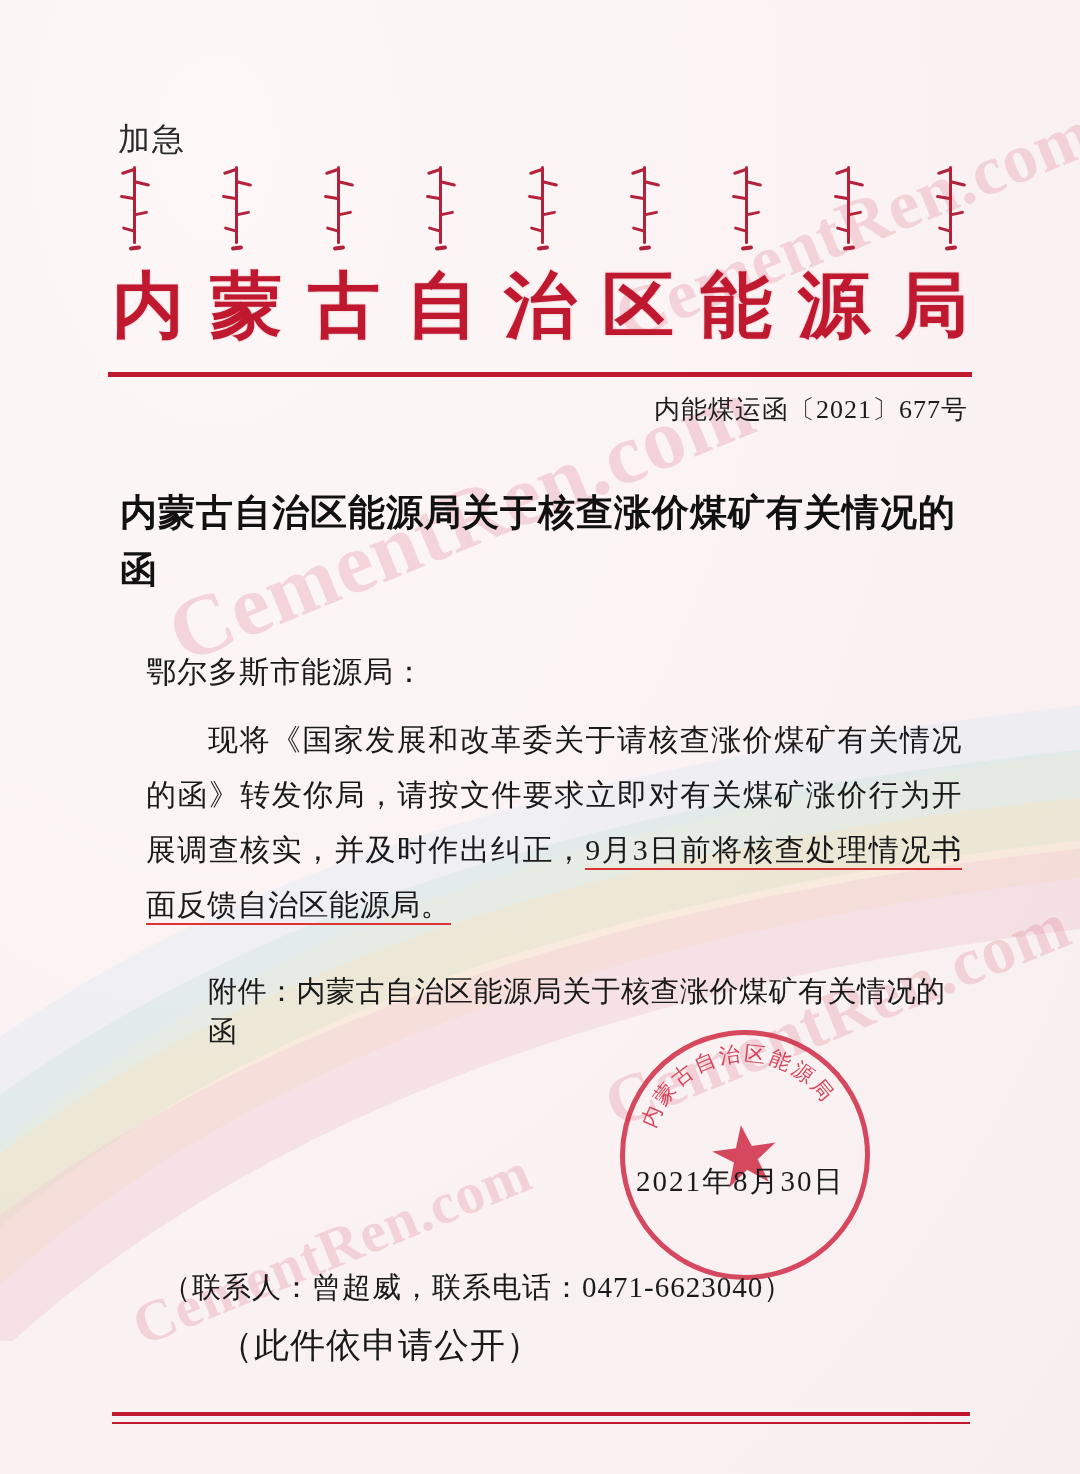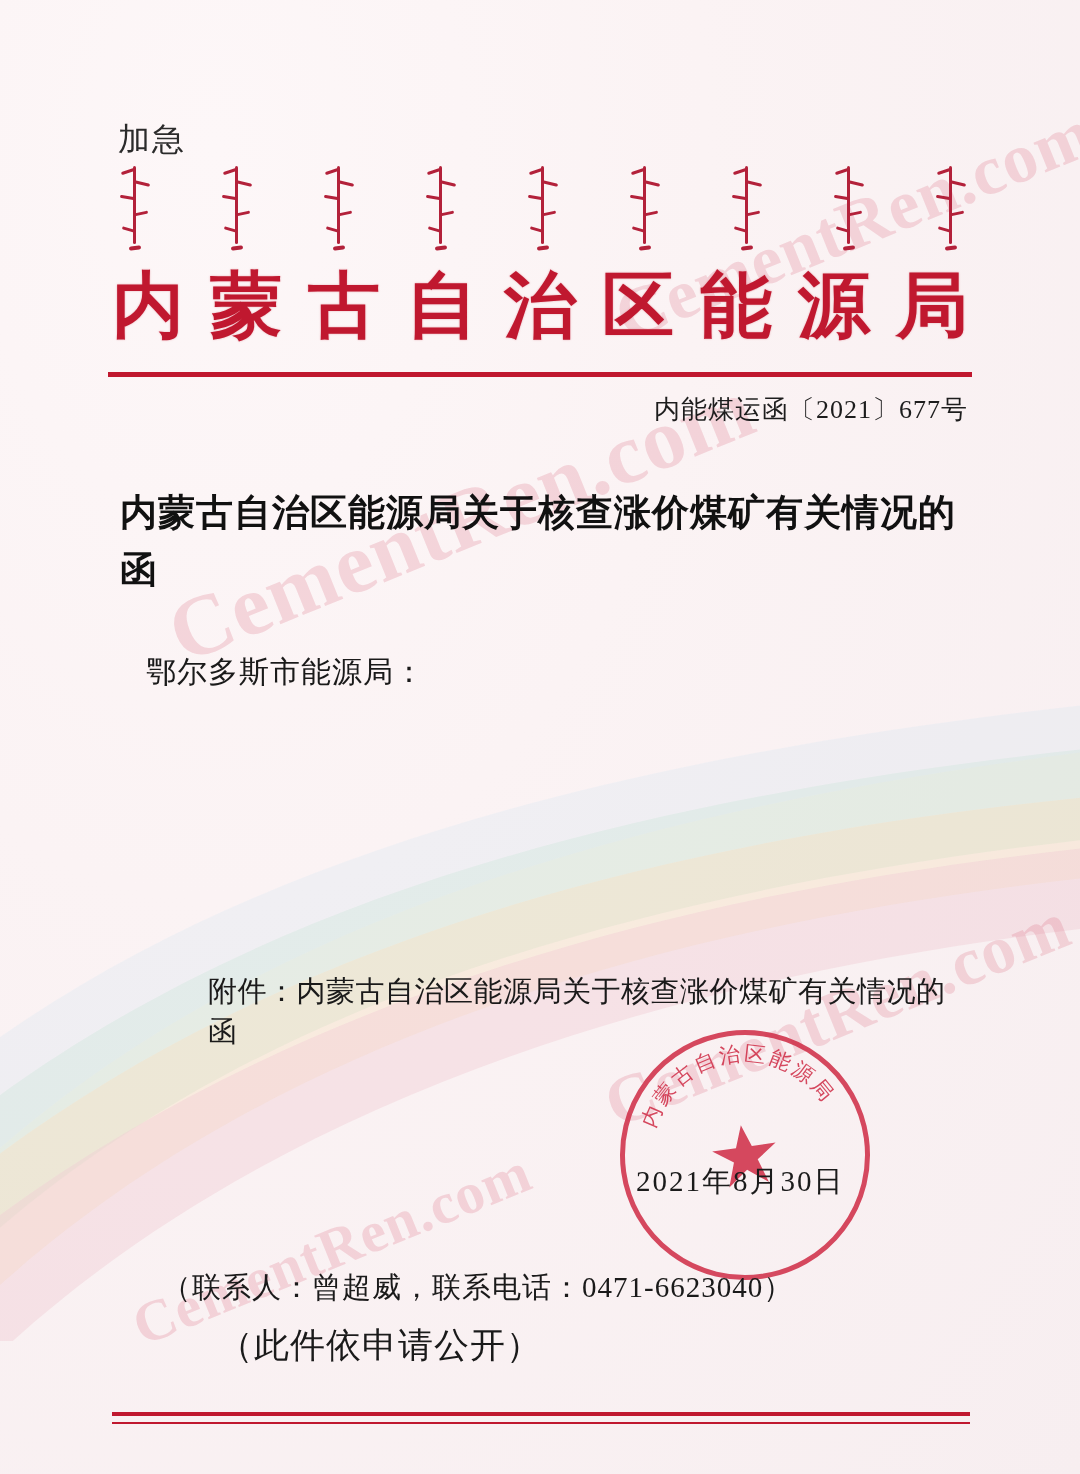--- a/index.html
+++ b/index.html
@@ -361,20 +361,21 @@
     <div class="org-title">内蒙古自治区能源局</div>
 
     <div class="red-rule"></div>
 
     <div class="doc-number">内能煤运函〔2021〕677号</div>
 
     <div class="doc-title">内蒙古自治区能源局关于核查涨价煤矿有关情况的函</div>
 
     <div class="recipient">鄂尔多斯市能源局：</div>
 
+    <div class="body-text"><span>现将《国家发展和改革委关于请核查涨价煤矿有关情况的函》转发你局，请按文件要求立即对有关煤矿涨价行为开展调查核实，并及时作出纠正，</span><span class="u">9月3日前将核查处理情况书面反馈自治区能源局。</span></div>
 
     <div class="attachment">附件：内蒙古自治区能源局关于核查涨价煤矿有关情况的函</div>
 
     <div class="seal">
       <svg class="seal-arc" viewBox="0 0 240 240">
         <defs>
           <path id="arcTop" d="M 26,120 A 94,94 0 0 1 214,120"></path>
         </defs>
         <text>
           <textPath href="#arcTop" startOffset="50%" text-anchor="middle">内蒙古自治区能源局</textPath>

